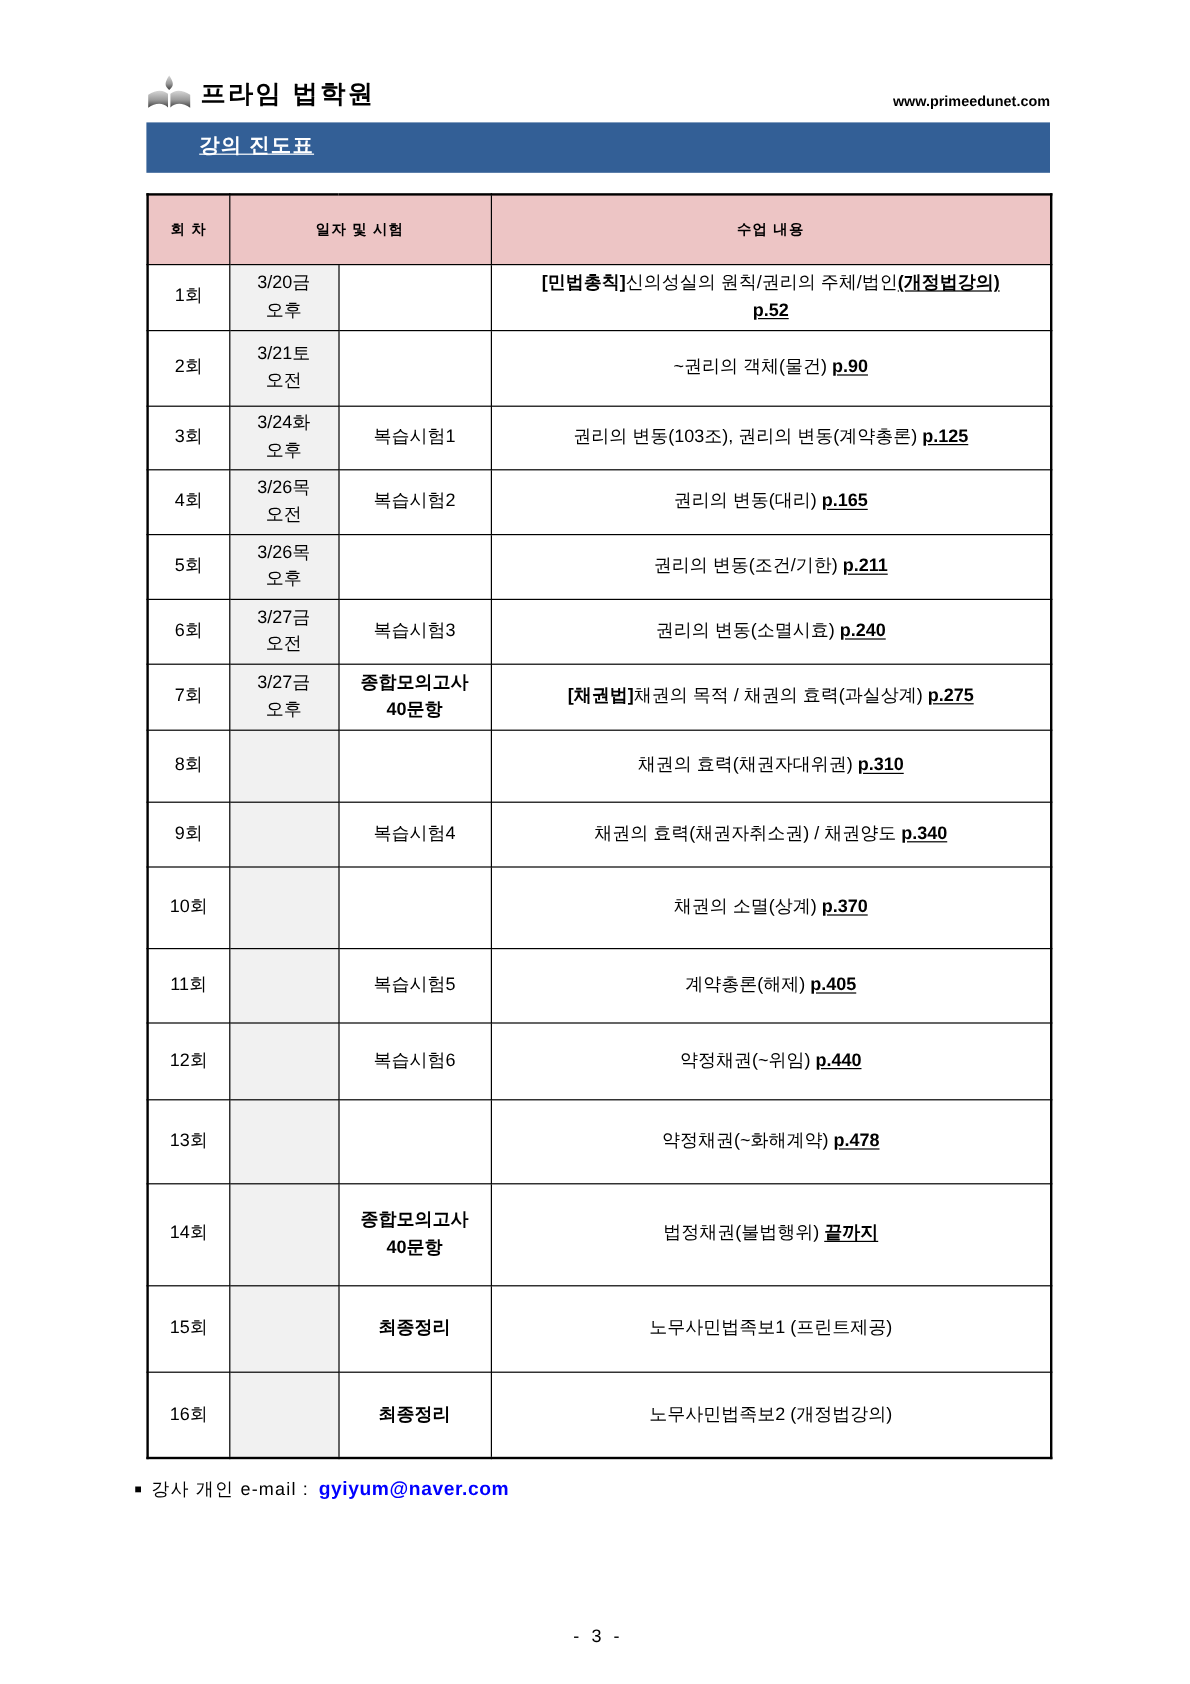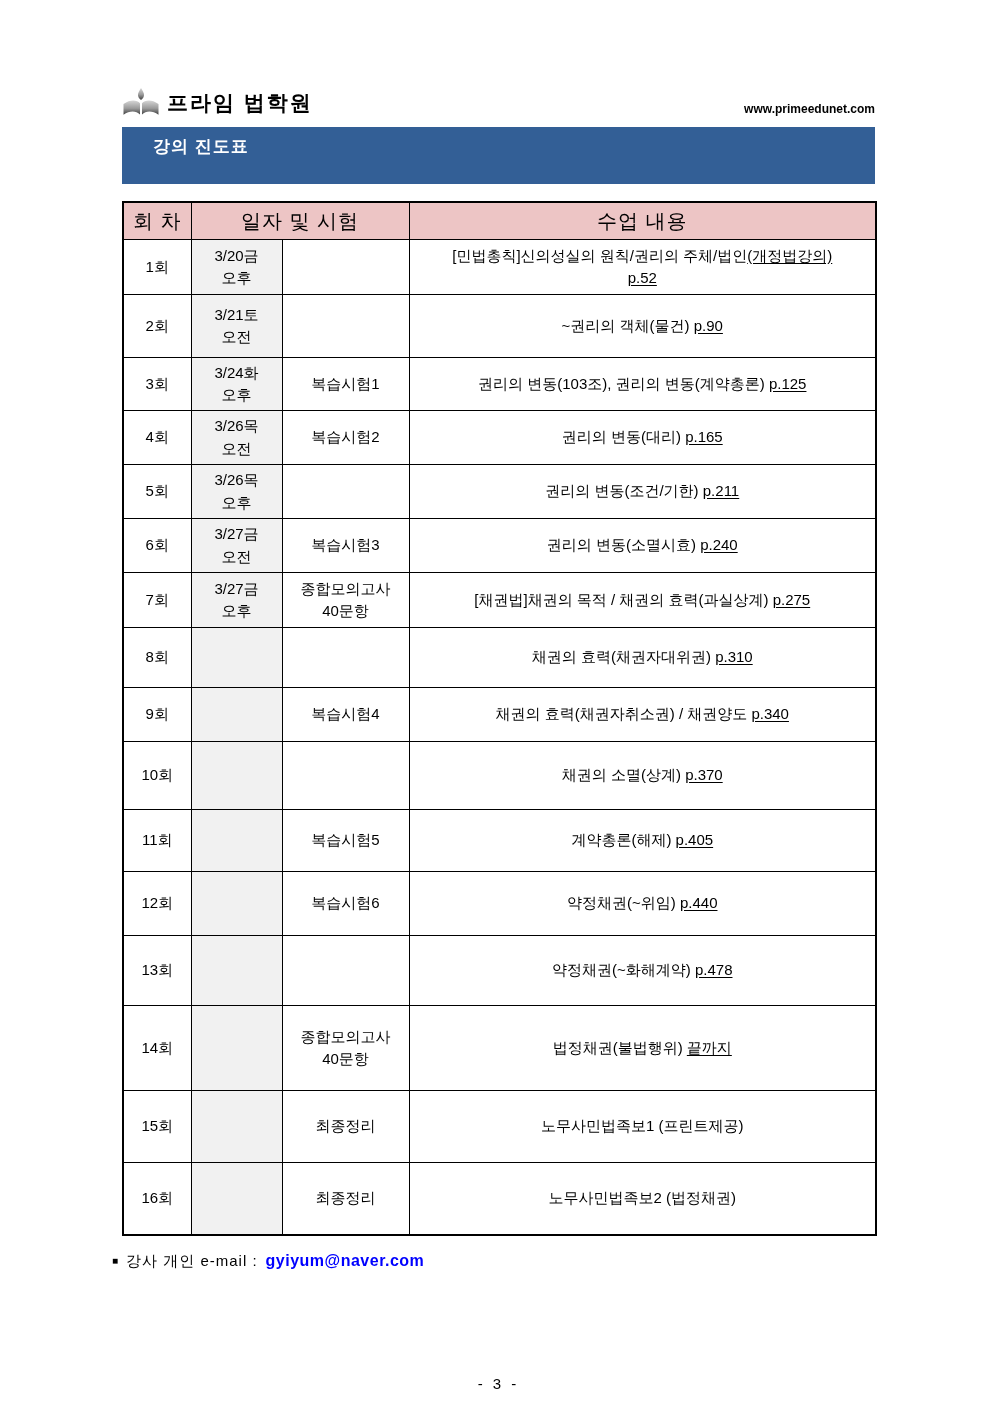--- a/index.html
+++ b/index.html
@@ -9,49 +9,50 @@
     --email-blue:#0000FF;
     --border:#000000;
   }
   *{box-sizing:border-box;}
   html,body{margin:0;padding:0;}
   body{
     width:992px;height:1403px;background:#ffffff;color:#000;
     font-family:"Liberation Sans","DejaVu Sans",sans-serif;
     position:relative;overflow:hidden;
   }
-  .content{width:753px;margin-left:122px;margin-top:25px;}
+  .content{width:753px;margin-left:122px;}
   .topbar{
     padding-top:62px;display:flex;justify-content:space-between;align-items:flex-end;
   }
   .logo{display:flex;align-items:center;gap:7px;}
   .logo-icon svg{display:block;}
   .logo-text{font-size:21px;font-weight:bold;letter-spacing:2px;}
   .website{font-size:12px;font-weight:bold;padding-bottom:2px;}
   .banner{
-    margin-top:9px;height:57px;background:var(--blue);color:#fff;
-    font-size:17px;font-weight:bold;line-height:39px;padding-left:31px;
+    margin-top:9px;height:42px;background:var(--blue);color:#fff;
+    font-size:17px;font-weight:bold;line-height:39px;padding-left:44px;
     letter-spacing:1px;
+    text-decoration:underline;
   }
   table.schedule{
     border-collapse:collapse;table-layout:fixed;width:753px;margin-top:17px;
     border:2px solid var(--border);
   }
   table.schedule th,table.schedule td{
     border:1px solid var(--border);
     text-align:center;vertical-align:middle;
     padding:3px 4px;line-height:1.5;
   }
   table.schedule thead th{
-    background:var(--pink);font-size:20px;font-weight:normal;height:25px;
+    background:var(--pink);font-size:12px;font-weight:bold;height:58px;
     letter-spacing:1px;
   }
   table.schedule td{font-size:15px;}
   td.c-date{background:var(--gray);}
-  .bold{font-weight:normal;}
+  .bold{font-weight:bold;}
   .ul{text-decoration:underline;}
   td.c-content .bold.ul{text-underline-offset:2px;}
   .email-line{
     margin-top:16px;font-size:15px;display:flex;align-items:center;gap:8px;
     padding-left:-6px;margin-left:-10px;
   }
   .bullet{font-size:10px;line-height:1;}
   .email-label{letter-spacing:1px;}
   .email-link{
     color:var(--email-blue);font-weight:bold;
@@ -193,21 +194,21 @@
         <tr style="height: 72px;">
           <td class="c-session">15회</td>
           <td class="c-date"></td>
           <td class="c-exam bold">최종정리</td>
           <td class="c-content"><span>노무사민법족보1 (프린트제공)</span></td>
         </tr>
         <tr style="height: 72px;">
           <td class="c-session">16회</td>
           <td class="c-date"></td>
           <td class="c-exam bold">최종정리</td>
-          <td class="c-content"><span>노무사민법족보2 (법정채권)</span></td>
+          <td class="c-content"><span>노무사민법족보2 (개정법강의)</span></td>
         </tr>
       </tbody>
   </table>
 
   <div class="email-line">
     <span class="bullet">■</span>
     <span class="email-label">강사 개인 e-mail :</span>
     <a class="email-link">gyiyum@naver.com</a>
   </div>
 

